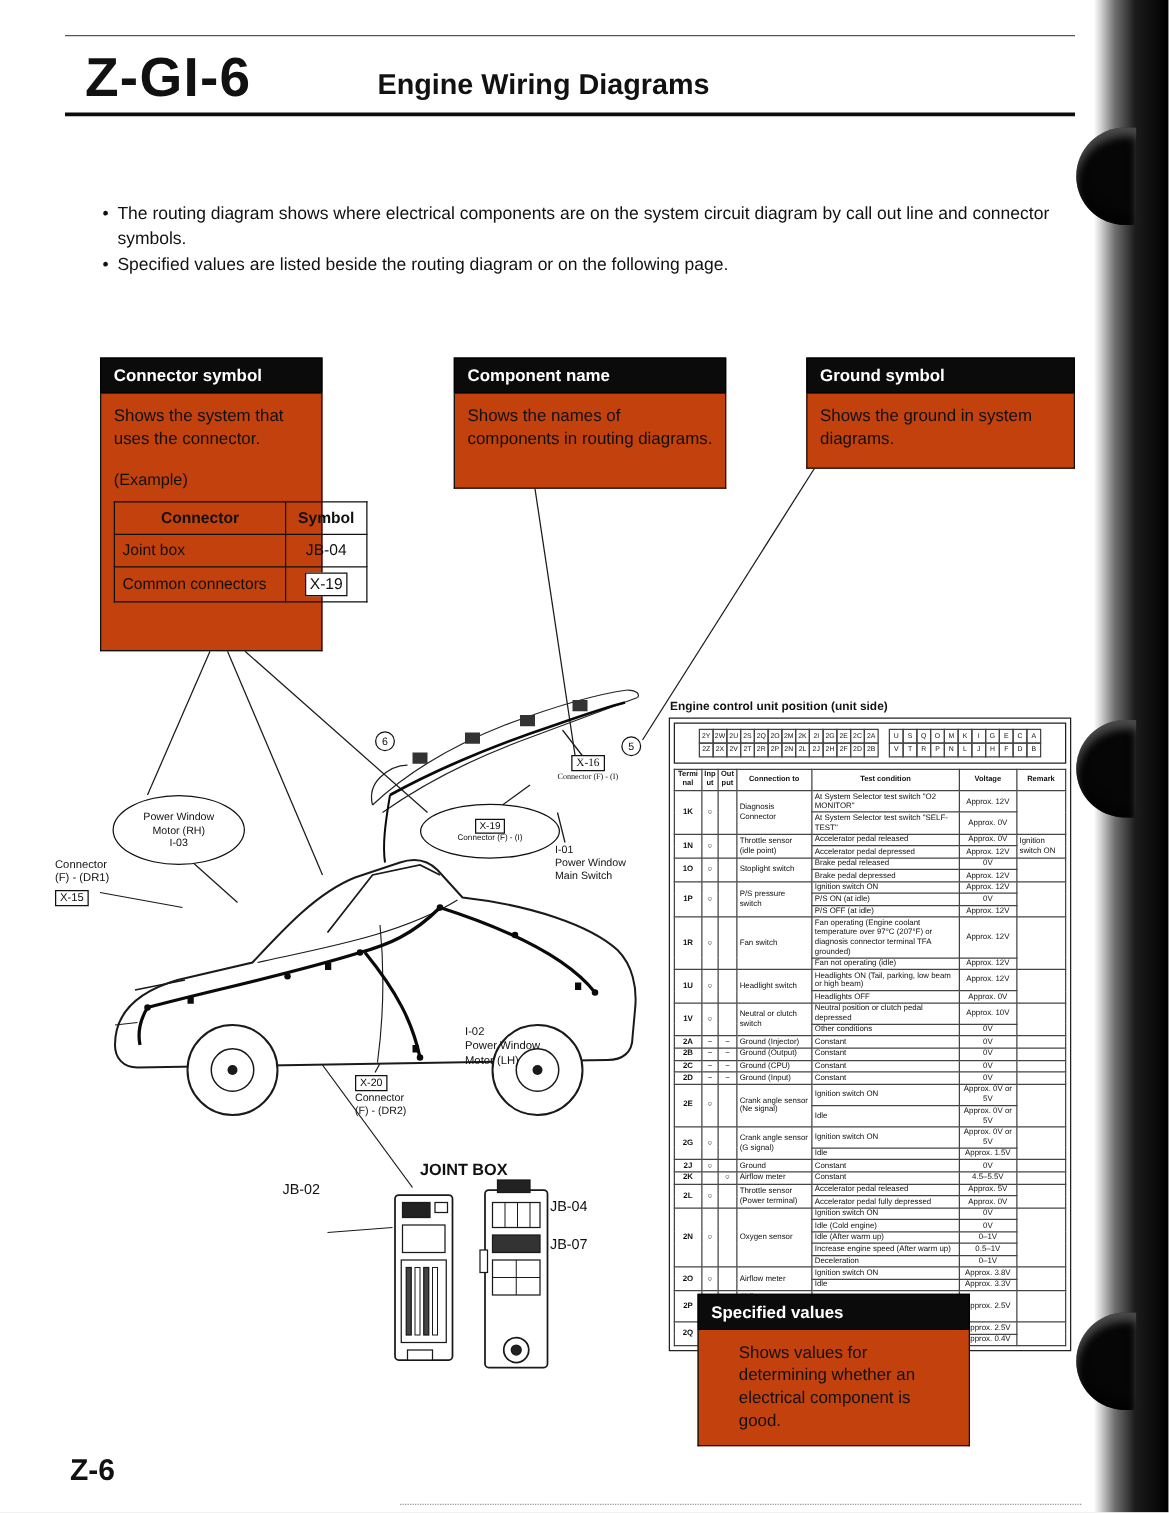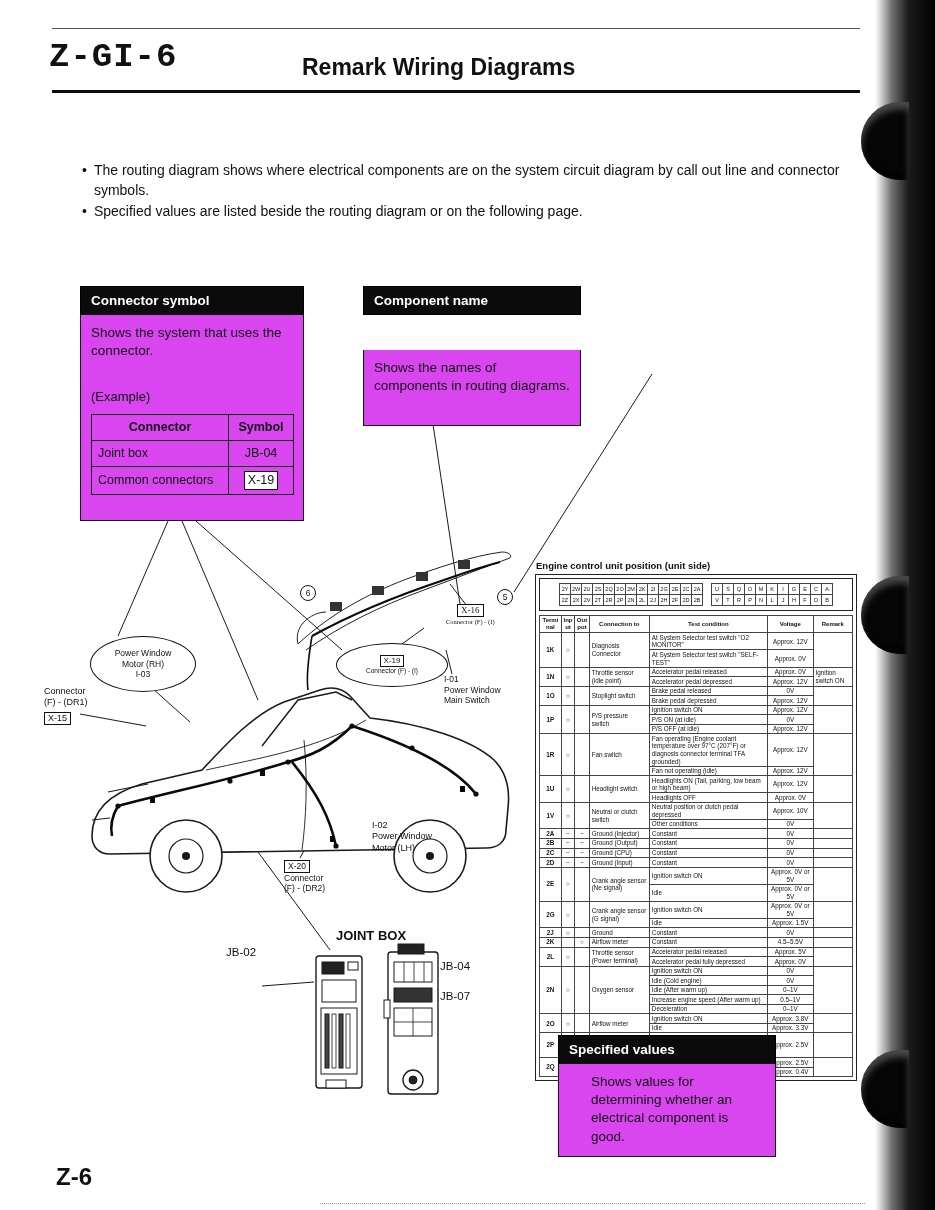--- a/index.html
+++ b/index.html
@@ -1,32 +1,32 @@
 <!DOCTYPE html>
 <html><head>
 <meta charset="utf-8">
 <style>
   html,body{margin:0;padding:0;background:#e8e8e8;}
   .page{position:relative;width:935px;height:1210px;background:#fff;font-family:"Liberation Sans",sans-serif;color:#111;overflow:hidden;margin:0 auto;}
 
   
   .rule-top{position:absolute;left:52px;top:28px;width:808px;height:1px;background:#555;}
-  .page-code{position:absolute;left:49px;top:38px;font-size:34px;font-weight:bold;letter-spacing:1px;font-family:Liberation Mono, monospace;}
+  .page-code{position:absolute;left:68px;top:38px;font-size:44px;font-weight:bold;letter-spacing:1px;}
   .page-title{position:absolute;left:302px;top:54px;font-size:23px;font-weight:bold;}
   .rule-main{position:absolute;left:52px;top:90px;width:808px;height:3px;background:#0c0c0c;}
   .section-title{position:absolute;left:76px;top:114px;font-size:22px;font-weight:bold;}
   .bullets{position:absolute;left:82px;top:160px;width:782px;font-size:14px;line-height:1.45;}
   .bullet{display:flex;gap:7px;}
   .bullet .dot{flex:0 0 auto;}
 
   
   .ibox{position:absolute;}
   .hdr-bar{background:#0b0b0b;color:#fff;font-weight:bold;font-size:13.5px;padding:6px 10px;border:1px solid #000;}
-  .ibody{border:1.6px solid #111;border-top:none;background:#d946ef;padding:9px 10px 10px;font-size:13.5px;line-height:1.35;}
-  .example-label{margin-top:28px;font-size:13px;}
+  .ibody{border:1.6px solid #111;border-top:none;background:#c2410c;padding:9px 10px 10px;font-size:13.5px;line-height:1.35;}
+  .example-label{margin-top:15px;font-size:13px;}
   .ex-table{border-collapse:collapse;margin-top:8px;font-size:12.5px;width:203px;}
   .ex-table th,.ex-table td{border:1.2px solid #111;padding:4px 6px;height:17px;}
   .ex-table th{font-weight:bold;text-align:center;}
   .ex-table td.sym{text-align:center;width:52px;}
   .boxed{border:1px solid #111;padding:0 3px;display:inline-block;background:#fff;}
 
   
   .lab{position:absolute;font-size:8.5px;line-height:1.25;background:transparent;}
   .ellipse{border:1.2px solid #111;border-radius:50%;display:flex;flex-direction:column;align-items:center;justify-content:center;text-align:center;background:#fff;}
   .circ{position:absolute;width:14px;height:14px;border:1.1px solid #111;border-radius:50%;font-size:8.5px;display:flex;align-items:center;justify-content:center;background:#fff;}
@@ -154,35 +154,35 @@
       <line x1="394" y1="1022" x2="432" y2="1022" stroke-width="0.8"></line>
       <line x1="413" y1="1008" x2="413" y2="1036" stroke-width="0.8"></line>
       <rect x="384" y="1000" width="6" height="18" stroke-width="1"></rect>
       <circle cx="413" cy="1080" r="10" stroke-width="1.4"></circle>
       <circle cx="413" cy="1080" r="4" fill="#222"></circle>
     </g>
   </svg>
 
   <div class="rule-top"></div>
   <div class="page-code">Z-GI-6</div>
-  <div class="page-title">Remark Wiring Diagrams</div>
+  <div class="page-title">Engine Wiring Diagrams</div>
   <div class="rule-main"></div>
 
   <div class="bullets">
     <div class="bullet">
       <span class="dot">•</span>
       <span>The routing diagram shows where electrical components are on the system circuit diagram by call out line and connector symbols.</span>
     </div>
     <div class="bullet">
       <span class="dot">•</span>
       <span>Specified values are listed beside the routing diagram or on the following page.</span>
     </div>
   </div>
 
-  <div class="ibox" style="left:80px;top:286px;width:224px;">
+  <div class="ibox" style="left:80px;top:286px;width:178px;">
     <div class="hdr-bar">Connector symbol</div>
     <div class="ibody" style="min-height:186px;">
       <div>Shows the system that uses the connector.</div>
       <div class="example-label">(Example)</div>
       <table class="ex-table">
         <thead>
           <tr>
             <th>Connector</th>
             <th>Symbol</th>
           </tr>
@@ -196,23 +196,27 @@
             <td>Common connectors</td>
             <td class="sym"><span class="boxed">X-19</span></td>
           </tr>
         </tbody>
       </table>
     </div>
   </div>
 
   <div class="ibox" style="left:363px;top:286px;width:218px;">
     <div class="hdr-bar">Component name</div>
-    <div class="ibody" style="min-height:56px;margin-top:35px;">Shows the names of components in routing diagrams.</div>
-  </div>
-
+    <div class="ibody" style="min-height:56px;">Shows the names of components in routing diagrams.</div>
+  </div>
+
+  <div class="ibox" style="left:645px;top:286px;width:215px;">
+    <div class="hdr-bar">Ground symbol</div>
+    <div class="ibody" style="min-height:40px;">Shows the ground in system diagrams.</div>
+  </div>
 
   <div class="lab ellipse" style="left:90px;top:636px;width:104px;height:54px;">
     <span>Power Window</span>
     <span>Motor (RH)</span>
     <span>I-03</span>
   </div>
 
   <div class="lab" style="left:44px;top:686px;font-size:9px;">
     <div>Connector</div>
     <div>(F) - (DR1)</div>

